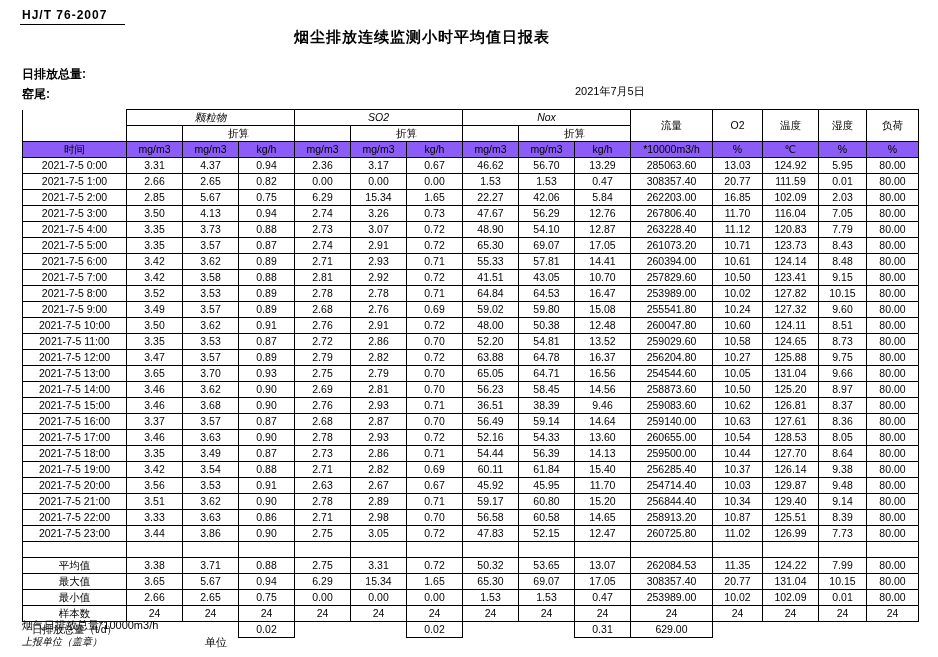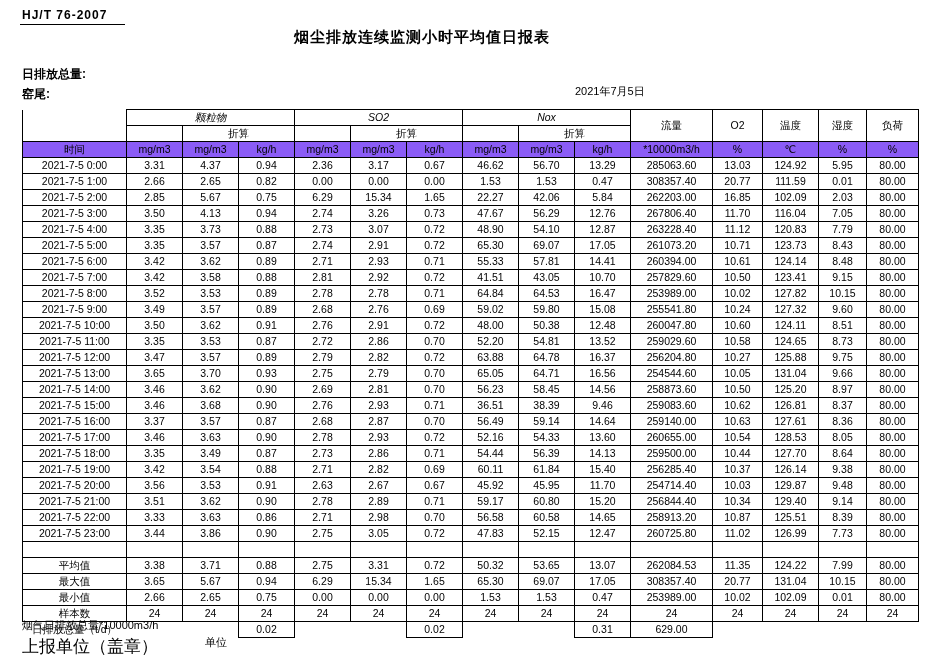--- a/index.html
+++ b/index.html
@@ -63,21 +63,21 @@
   .o2-col{width:50px;}
   .temp-col{width:56px;}
   .hum-col{width:48px;}
   .load-col{width:52px;}
   .time-cell{text-align:right;padding-right:7px;}
   .val{text-align:right;padding-right:9px;}
   .spacer-row td{border-left:1px solid #000;border-right:1px solid #000;border-top:none;border-bottom:none;height:6px;}
   .blank-cell{border:none;}
   .summary-label{text-align:center;}
   .note1{position:absolute;left:22px;top:618px;font-size:11px;}
-  .note2{position:absolute;left:22px;top:635px;font-size:17px;}
+  .note2{position:absolute;left:22px;top:635px;font-size:10px;font-style:italic;}
   .note-unit{position:absolute;left:205px;top:635px;font-size:11px;}
   .daytot-label{text-align:left;padding-left:2px;font-size:10.5px;}
 </style>
 </head>
 <body>
 
 <div class="std-code">HJ/T  76-2007</div>
 <div class="std-rule"></div>
 <div class="doc-title">烟尘排放连续监测小时平均值日报表</div>
 <div class="company">日排放总量:</div>

